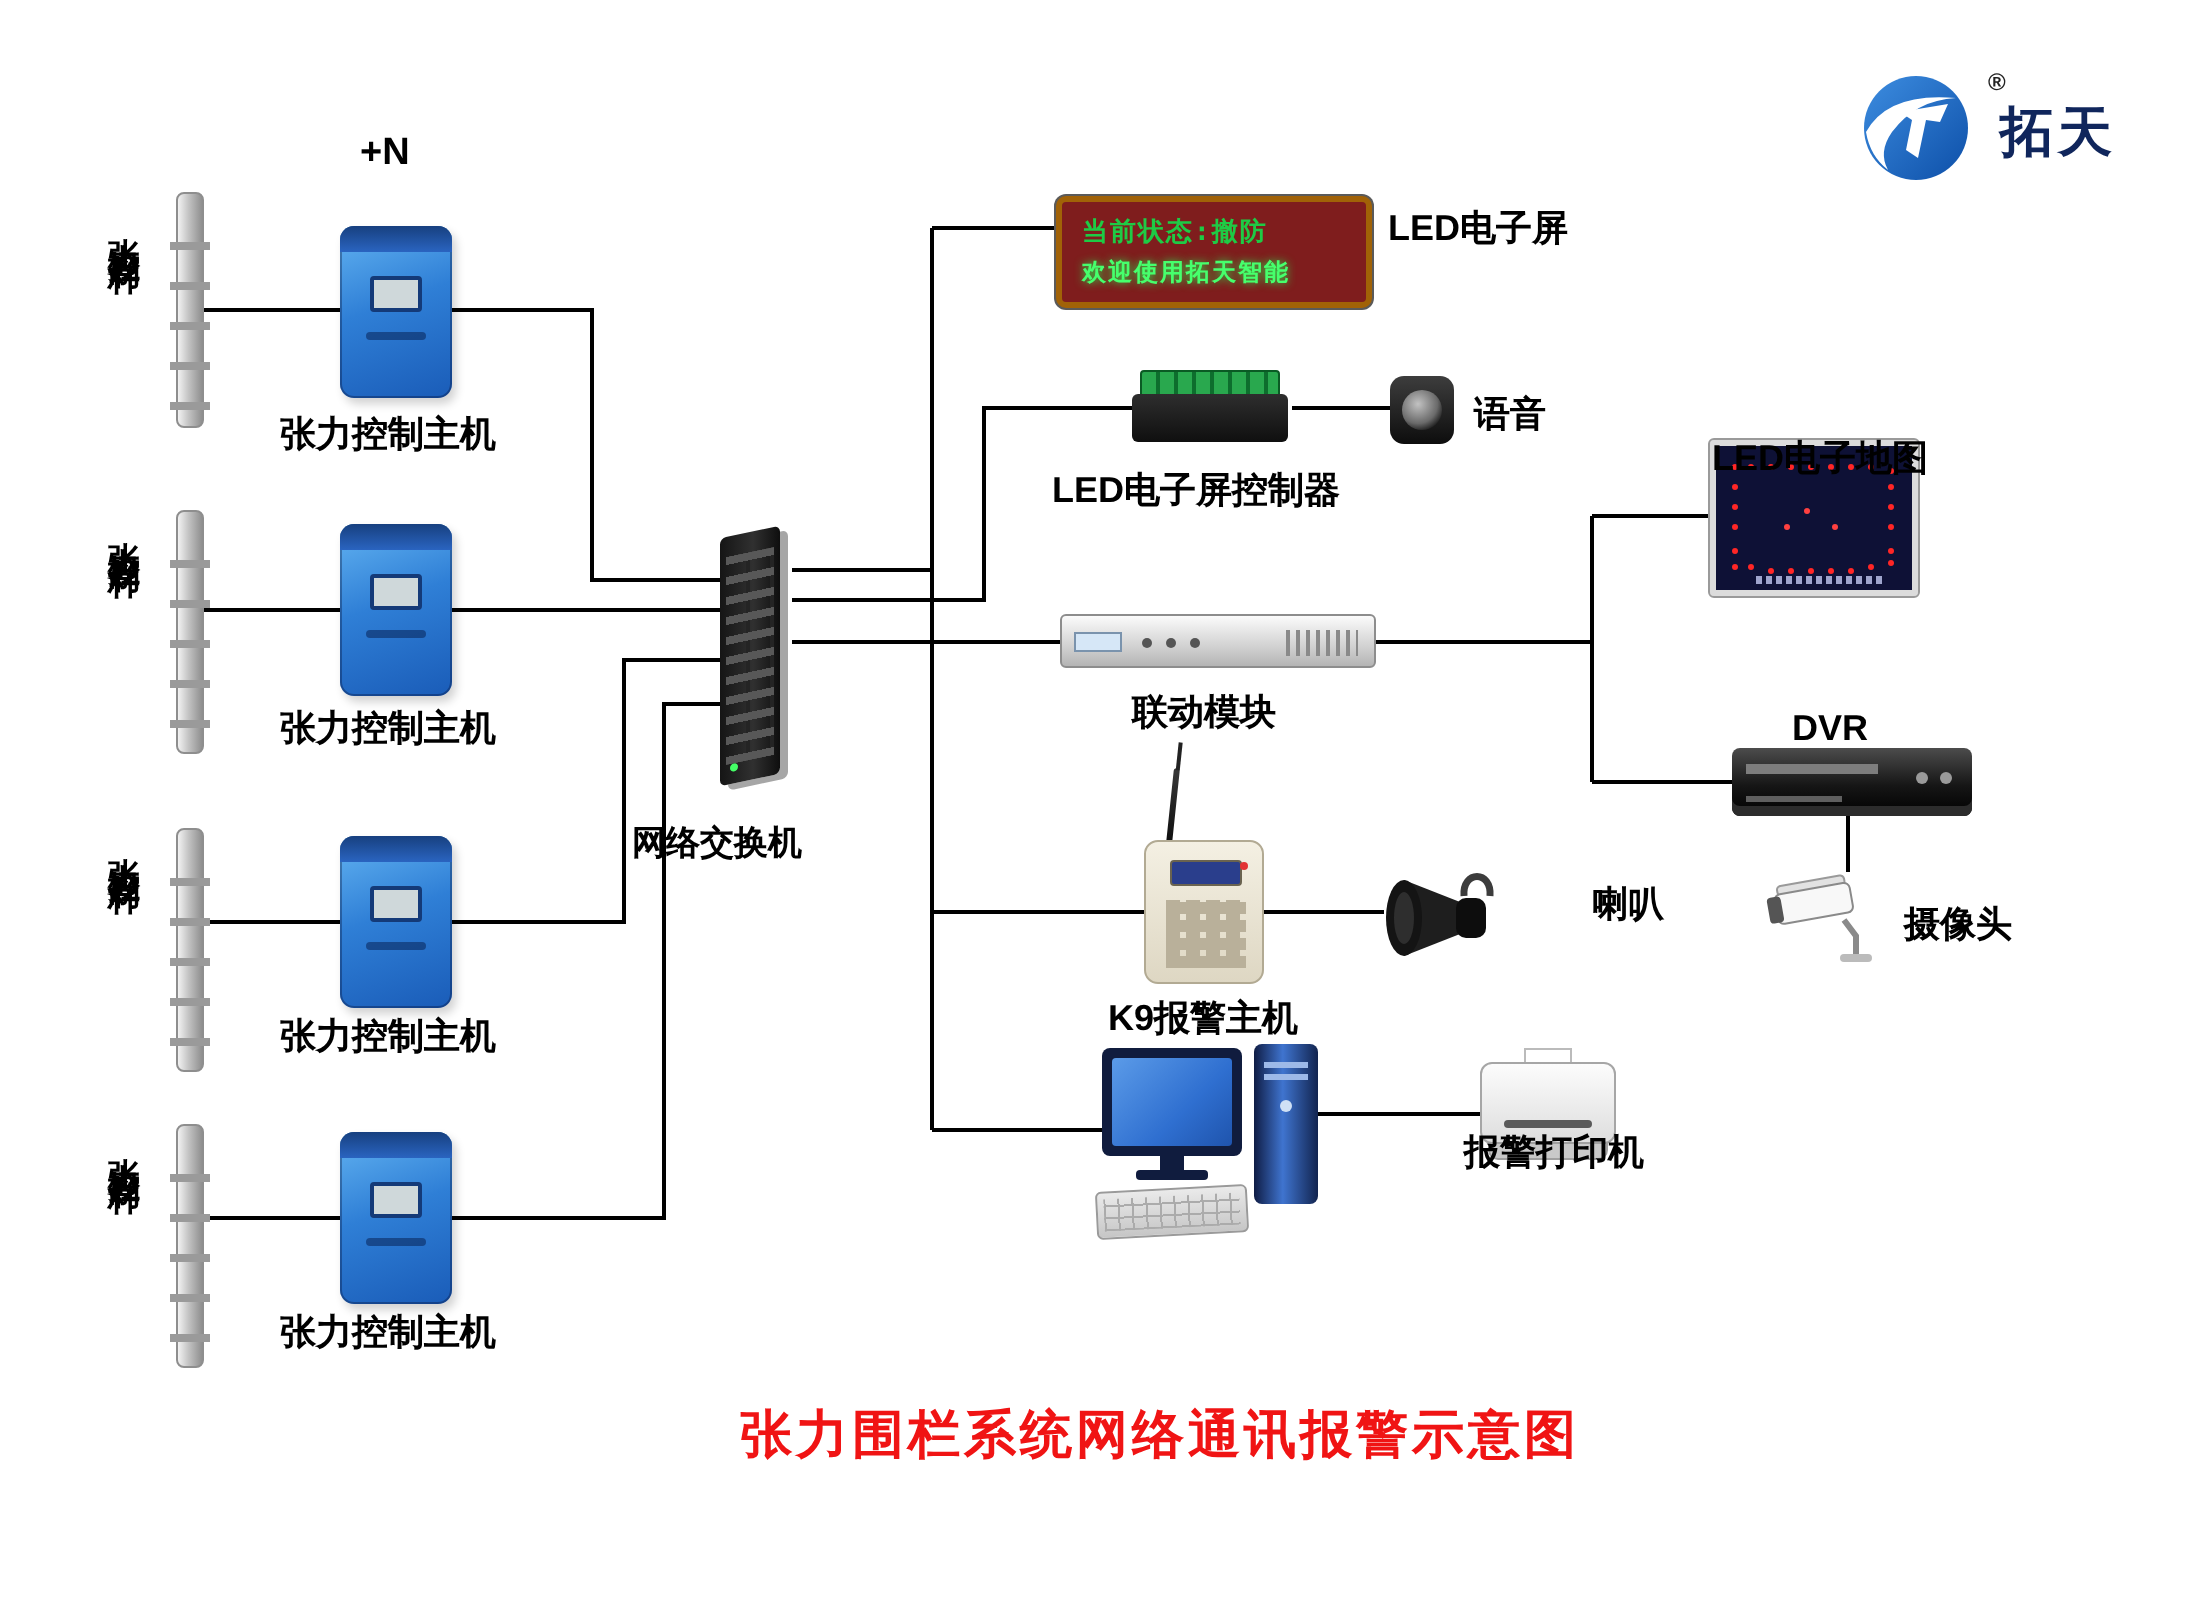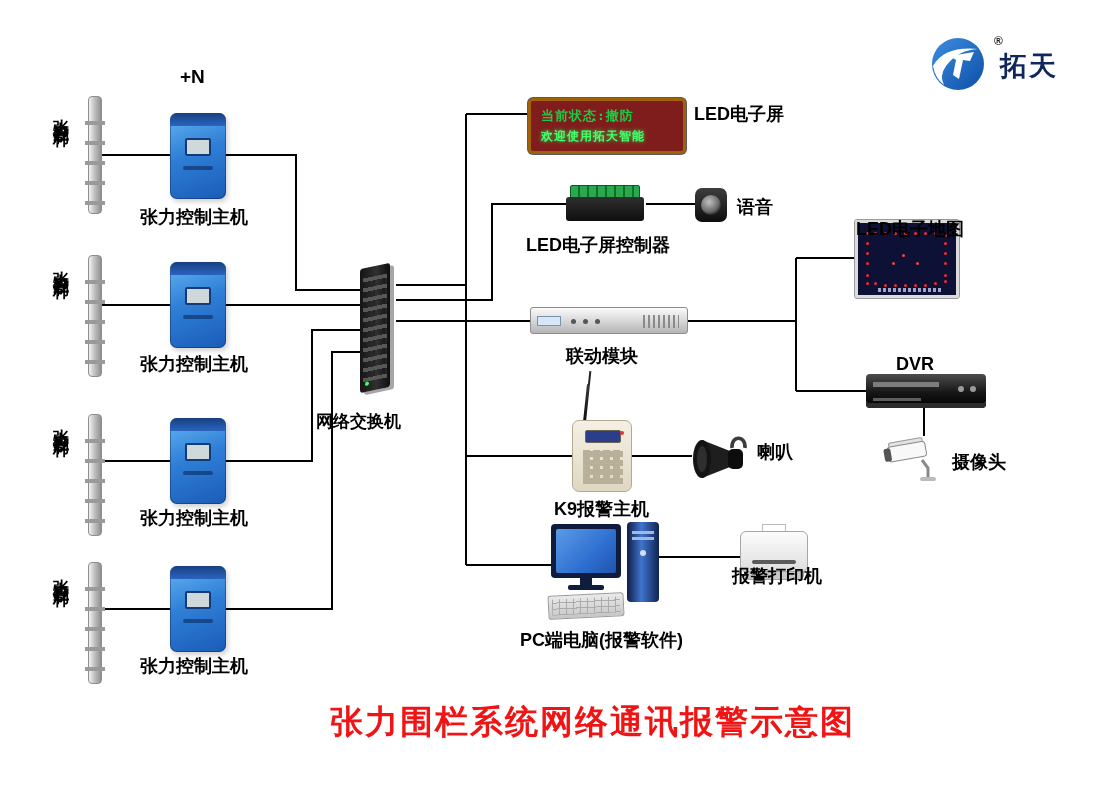--- a/index.html
+++ b/index.html
@@ -112,21 +112,21 @@
   .printer .p-paper { position:absolute; left:22px; top:0; width:24px; height:9px; background:#fff; border:1px solid #bbb; }
   .printer .p-body { position:absolute; left:0; top:7px; width:68px; height:41px; background:linear-gradient(#fcfcfc,#dedede); border:1px solid #a6a6a6; border-radius:6px; }
   .printer .p-slot { position:absolute; left:12px; top:36px; width:44px; height:4px; background:#5a5a5a; border-radius:2px; z-index:1; }
   .printer .p-base { position:absolute; left:4px; top:47px; width:60px; height:9px; background:#c9c9c9; border:1px solid #a0a0a0; border-radius:0 0 5px 5px; }
 
   
   .logo { left:928px; top:34px; width:170px; height:60px; }
   .logo .brand { position:absolute; left:72px; top:14px; font-size:27px; font-weight:700; color:#10265c; letter-spacing:2px; }
   .logo .reg { position:absolute; left:66px; top:0; font-size:12px; font-weight:700; color:#222; }
 
-  .title { left:330px; top:700px; width:460px; text-align:left; font-size:33px; font-weight:700; color:#f01414; letter-spacing:2px; }
+  .title { left:330px; top:700px; width:460px; text-align:right; font-size:26px; font-weight:700; color:#f01414; letter-spacing:2px; }
 </style>
 </head>
 <body>
 
 <div class="stage">
 
   <svg class="lines" width="1105" height="800">
     <g stroke="#000" stroke-width="2" fill="none">
       <polyline points="102,155 170,155"></polyline>
       <polyline points="102,305 170,305"></polyline>
@@ -285,33 +285,32 @@
 
   <div class="dev horn">
     <svg width="62" height="58" viewBox="0 0 62 58">
       <path d="M42,24 C41,11 56,11 55,24" stroke="#3c3c3c" stroke-width="3.5" fill="none"></path>
       <polygon points="12,16 40,27 40,43 12,54" fill="#1e1e1e"></polygon>
       <ellipse cx="12" cy="35" rx="9" ry="19" fill="#141414"></ellipse>
       <ellipse cx="12" cy="35" rx="5" ry="13" fill="#2e2e2e"></ellipse>
       <rect x="38" y="25" width="15" height="20" rx="5" fill="#0d0d0d"></rect>
     </svg>
   </div>
-  <div class="lbl" style="left:757px; top:440px;text-align:center;">喇叭</div>
+  <div class="lbl" style="left:796px; top:440px;text-align:center;">喇叭</div>
 
   <div class="dev monitor">
       <div class="screen"></div>
     </div>
   <div class="dev mstand"></div>
   <div class="dev mbase"></div>
   <div class="dev tower">
     <div class="d1"></div>
     <div class="btn"></div>
   </div>
   <div class="dev keyboard"></div>
-  <div class="lbl ctr" style="left:520px; top:628px; width:195px;">PC端电脑(报警软件)</div>
 
   <div class="dev printer">
     <div class="p-paper"></div>
     <div class="p-body"></div>
     <div class="p-slot"></div>
     <div class="p-base"></div>
   </div>
   <div class="lbl ctr" style="left:732px; top:564px; width:90px;">报警打印机</div>
 
   <div class="lbl title">张力围栏系统网络通讯报警示意图</div>

